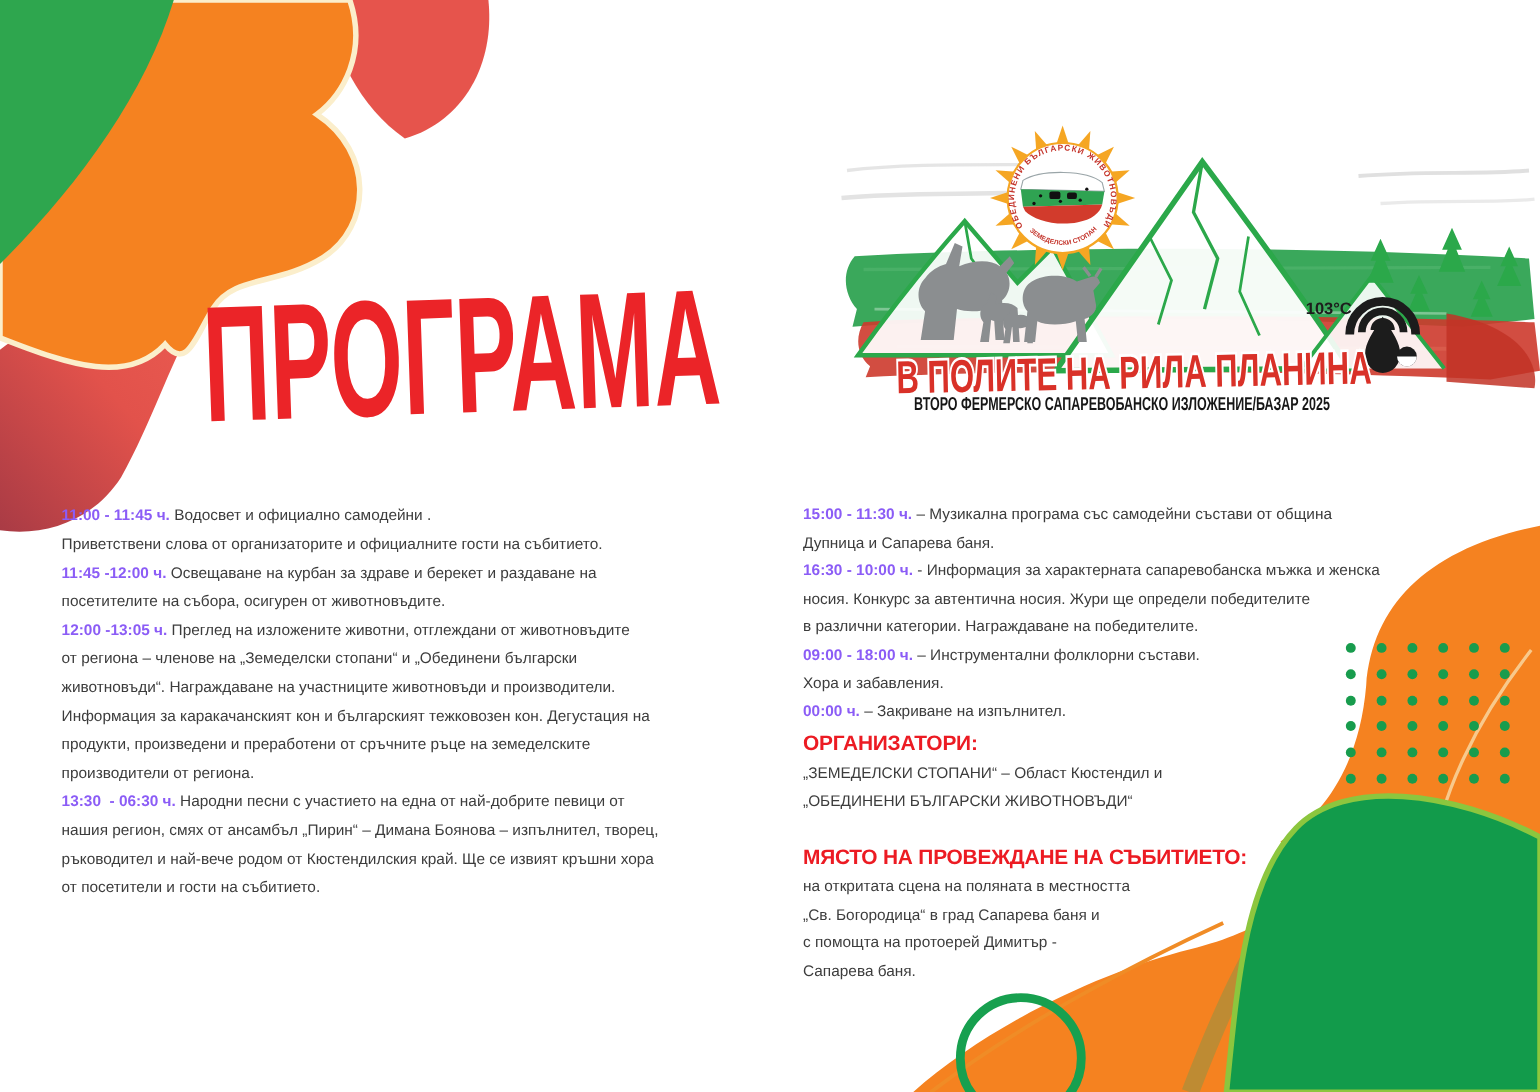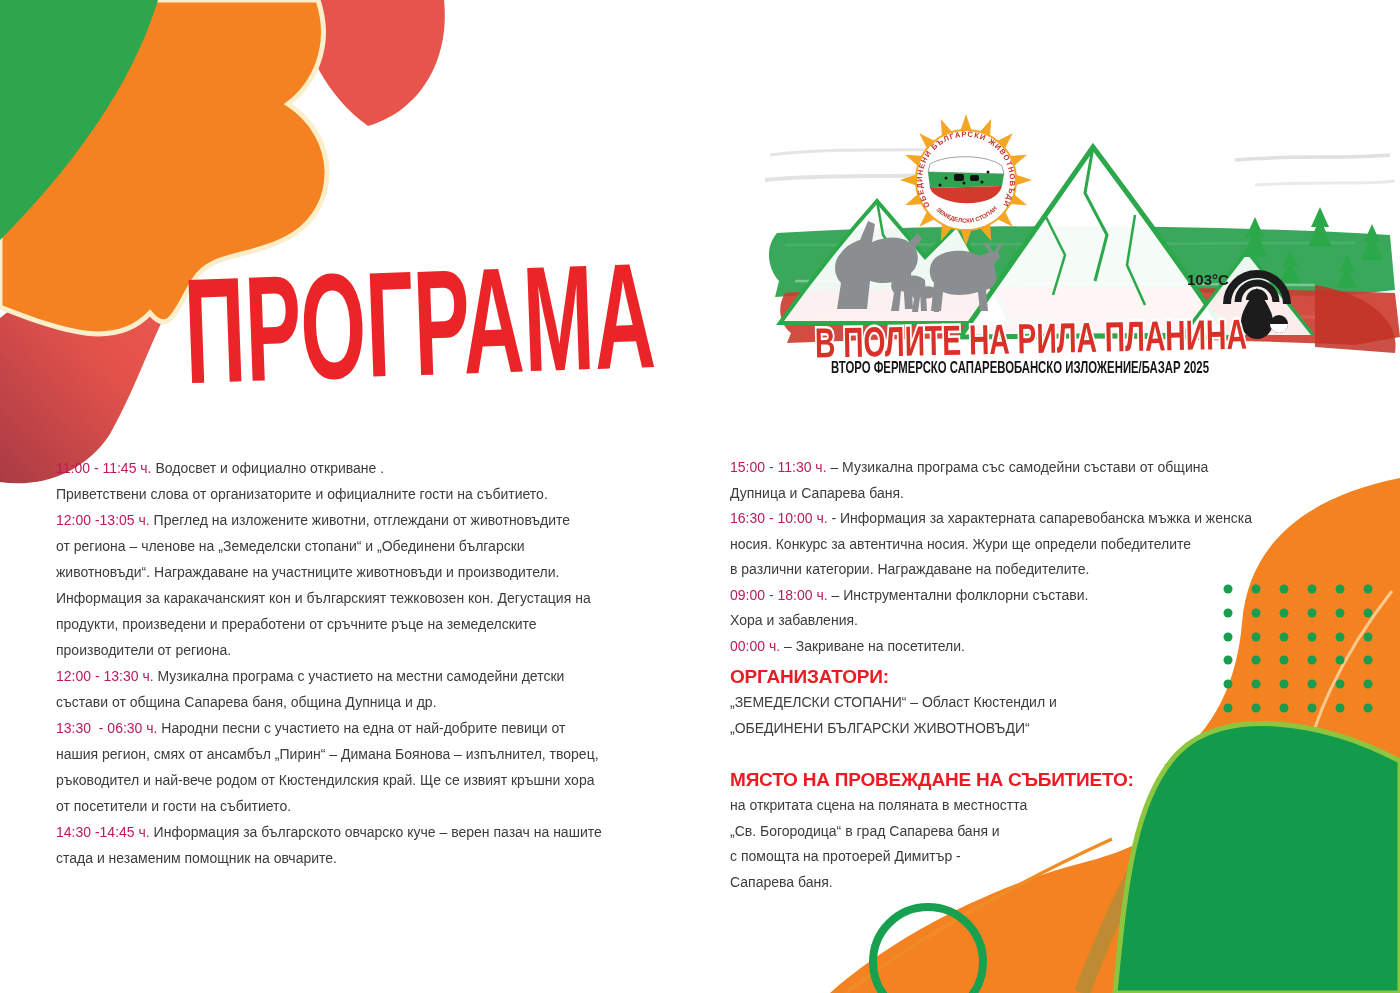--- a/index.html
+++ b/index.html
@@ -6,21 +6,21 @@
   .page{
     position:relative;width:1400px;height:993px;overflow:hidden;background:#fff;
     font-family:"Liberation Sans","DejaVu Sans",sans-serif;color:#3c3c3c;
   }
   .abs{position:absolute;}
   
   .col{position:absolute;font-size:14px;line-height:26px;color:#3c3c3c;}
   .col-left{left:56px;top:455px;width:660px;}
   .col-right{left:730px;top:455px;width:680px;line-height:25.5px;}
   .sched-item{margin:0;}
-  .time{color:#be185d;font-weight:normal;white-space:pre-wrap;}
+  .time{color:#8b5cf6;font-weight:bold;white-space:pre-wrap;}
   .desc{white-space:pre-wrap;}
   .red-heading{
     color:#ec1b23;font-weight:bold;font-size:19px;letter-spacing:-0.2px;
     margin:0;line-height:26px;
   }
   .org-heading{margin-top:5px;}
   .venue-heading{margin-top:26px;}
   .plain-block{white-space:pre-wrap;margin:0;}
   svg text{font-family:"Liberation Sans","DejaVu Sans",sans-serif;}
 </style>
@@ -189,47 +189,45 @@
         <circle cx="588" cy="245" r="4.5"></circle>
     </g>
     <path d="M50,530 C120,468 222,420 302,400 C382,380 402,350 410,316 L434,530 Z" fill="#f58220"></path>
     <path d="M66,530 C152,464 262,408 332,376" stroke="#f08c26" stroke-width="3.5" fill="none"></path>
     <circle cx="148" cy="499" r="55" fill="none" stroke="#17a04f" stroke-width="8"></circle>
     <path d="M302,530 C332,452 356,402 382,366" stroke="#be8b33" stroke-width="16" fill="none"></path>
     <path d="M335,530 C345,430 352,338 398,290 C442,244 540,256 620,298 L620,530 Z" fill="#129b4b" stroke="#8cc63e" stroke-width="5"></path>
   </svg>
 
   <div class="col col-left">
-    <div class="sched-item"><span class="time">11:00 - 11:45 ч.</span><span class="desc"> Водосвет и официално откриване .
+    <div class="sched-item"><span class="time">11:00 - 11:45 ч.</span><span class="desc"> Водосвет и официално самодейни .
 Приветствени слова от организаторите и официалните гости на събитието.</span></div>
+    <div class="sched-item"><span class="time">11:45 -12:00 ч.</span><span class="desc"> Освещаване на курбан за здраве и берекет и раздаване на
+посетителите на събора, осигурен от животновъдите.</span></div>
     <div class="sched-item"><span class="time">12:00 -13:05 ч.</span><span class="desc"> Преглед на изложените животни, отглеждани от животновъдите
 от региона – членове на „Земеделски стопани“ и „Обединени български
 животновъди“. Награждаване на участниците животновъди и производители.
 Информация за каракачанският кон и българският тежковозен кон. Дегустация на
 продукти, произведени и преработени от сръчните ръце на земеделските
 производители от региона.</span></div>
-    <div class="sched-item"><span class="time">12:00 - 13:30 ч.</span><span class="desc"> Музикална програма с участието на местни самодейни детски
-състави от община Сапарева баня, община Дупница и др.</span></div>
     <div class="sched-item"><span class="time">13:30  - 06:30 ч.</span><span class="desc"> Народни песни с участието на една от най-добрите певици от
 нашия регион, смях от ансамбъл „Пирин“ – Димана Боянова – изпълнител, творец,
 ръководител и най-вече родом от Кюстендилския край. Ще се извият кръшни хора
 от посетители и гости на събитието.</span></div>
-    <div class="sched-item"><span class="time">14:30 -14:45 ч.</span><span class="desc"> Информация за българското овчарско куче – верен пазач на нашите
-стада и незаменим помощник на овчарите.</span></div>
   </div>
 
   <div class="col col-right">
     <div class="sched-item"><span class="time">15:00 - 11:30 ч.</span><span class="desc"> – Музикална програма със самодейни състави от община
 Дупница и Сапарева баня.</span></div>
     <div class="sched-item"><span class="time">16:30 - 10:00 ч.</span><span class="desc"> - Информация за характерната сапаревобанска мъжка и женска
 носия. Конкурс за автентична носия. Жури ще определи победителите
 в различни категории. Награждаване на победителите.</span></div>
     <div class="sched-item"><span class="time">09:00 - 18:00 ч.</span><span class="desc"> – Инструментални фолклорни състави.
 Хора и забавления.</span></div>
-    <div class="sched-item"><span class="time">00:00 ч.</span><span class="desc"> – Закриване на посетители.</span></div>
+    <div class="sched-item"><span class="time">00:00 ч.</span><span class="desc"> – Закриване на изпълнител.</span></div>
 
     <div class="red-heading org-heading">ОРГАНИЗАТОРИ:</div>
     <div class="plain-block">„ЗЕМЕДЕЛСКИ СТОПАНИ“ – Област Кюстендил и
 „ОБЕДИНЕНИ БЪЛГАРСКИ ЖИВОТНОВЪДИ“</div>
 
     <div class="red-heading venue-heading">МЯСТО НА ПРОВЕЖДАНЕ НА СЪБИТИЕТО:</div>
     <div class="plain-block">на откритата сцена на поляната в местността
 „Св. Богородица“ в град Сапарева баня и
 с помощта на протоерей Димитър -
 Сапарева баня.</div>

